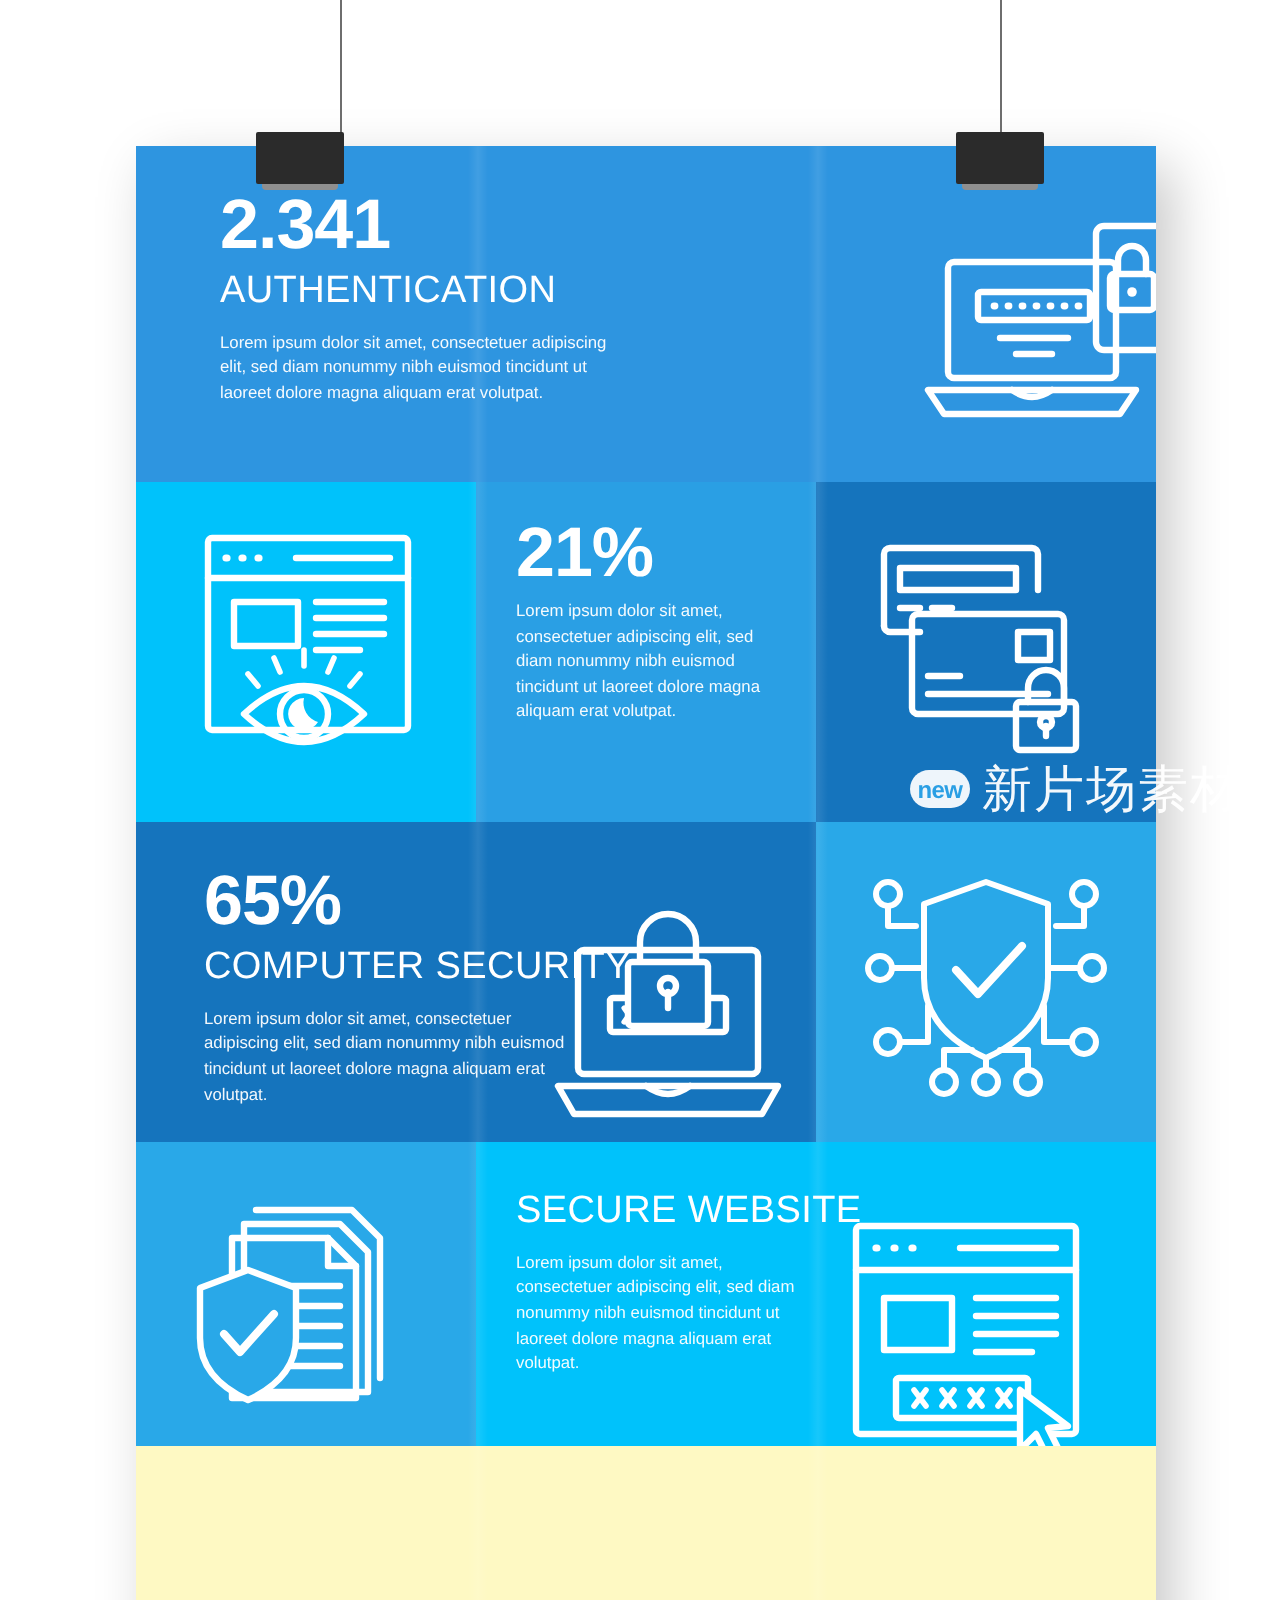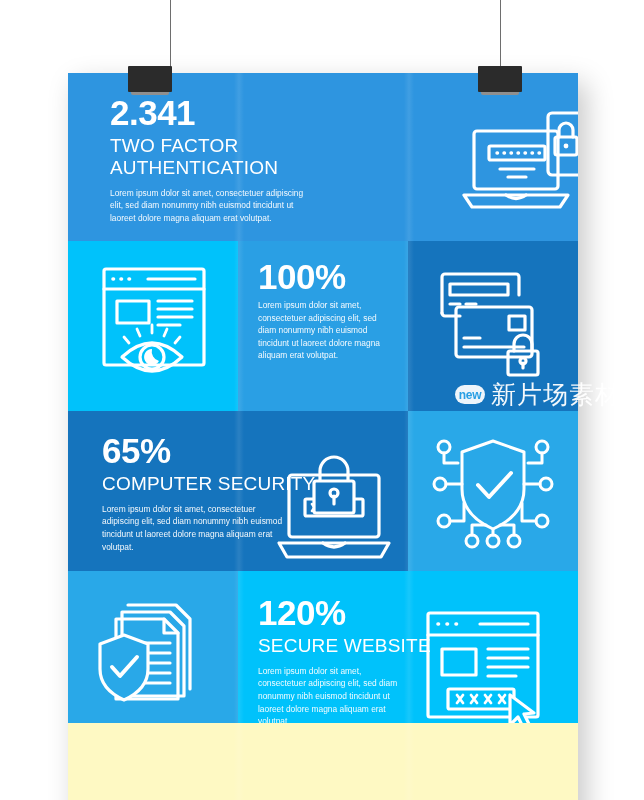--- a/index.html
+++ b/index.html
@@ -164,21 +164,20 @@
 <div class="clip right"></div>
 
 <div class="poster">
 
   <div class="row row1">
     <div class="panel c-blue" style="width:510px">
 
       <div class="txt t1">
         <div class="big">2.341</div>
         <div class="headline">
-          <div>TWO FACTOR</div>
           <div>AUTHENTICATION</div>
         </div>
         <div class="body">Lorem ipsum dolor sit amet, consectetuer adipiscing elit, sed diam nonummy nibh euismod tincidunt ut laoreet dolore magna aliquam erat volutpat.</div>
       </div>
 
       <div class="icon" style="left:392px; top:38px;">
         <svg width="130" height="105" viewBox="0 0 130 105" fill="none" stroke="#ffffff" stroke-width="3.2" stroke-linecap="round" stroke-linejoin="round">
 
           <rect x="14" y="20" width="84" height="58" rx="3"></rect>
 
@@ -238,21 +237,21 @@
             <line x1="64" y1="73" x2="67" y2="66"></line>
             <line x1="29" y1="80" x2="24" y2="74"></line>
             <line x1="75" y1="80" x2="80" y2="74"></line>
           </g>
         </svg>
       </div>
     </div>
 
     <div class="panel c-mid" style="width:170px">
       <div class="txt t2">
-        <div class="big">100%</div>
+        <div class="big">21%</div>
         <div class="body" style="max-width:134px">Lorem ipsum dolor sit amet, consectetuer adipiscing elit, sed diam nonummy nibh euismod tincidunt ut laoreet dolore magna aliquam erat volutpat.</div>
       </div>
     </div>
 
     <div class="panel c-deep" style="width:170px">
       <div class="icon" style="left:30px; top:26px;">
         <svg width="112" height="112" viewBox="0 0 112 112" fill="none" stroke="#ffffff" stroke-width="3.2" stroke-linecap="round" stroke-linejoin="round">
 
           <path d="M4 46 V10 a3 3 0 0 1 3 -3 H78 a3 3 0 0 1 3 3 V28"></path>
           <path d="M4 46 a3 3 0 0 0 3 3 H22"></path>
@@ -362,21 +361,20 @@
           <line x1="28" y1="92" x2="72" y2="92"></line>
 
           <path d="M24 44 L48 53 V78 q0 20 -24 31 Q0 98 0 78 V53 Z" transform="translate(2,0)" fill="#29a8e8"></path>
           <path d="M14 76 l8 9 l17 -19" stroke-width="4"></path>
         </svg>
       </div>
     </div>
 
     <div class="panel c-cyan" style="width:340px">
       <div class="txt t4">
-        <div class="big">120%</div>
         <div class="headline">
           <div>SECURE WEBSITE</div>
         </div>
         <div class="body" style="max-width:140px">Lorem ipsum dolor sit amet, consectetuer adipiscing elit, sed diam nonummy nibh euismod tincidunt ut laoreet dolore magna aliquam erat volutpat.</div>
       </div>
 
       <div class="icon" style="left:186px; top:38px;">
         <svg width="126" height="116" viewBox="0 0 126 116" fill="none" stroke="#ffffff" stroke-width="3.2" stroke-linecap="round" stroke-linejoin="round">
           <rect x="4" y="4" width="110" height="104" rx="2"></rect>
           <line x1="4" y1="26" x2="114" y2="26"></line>

